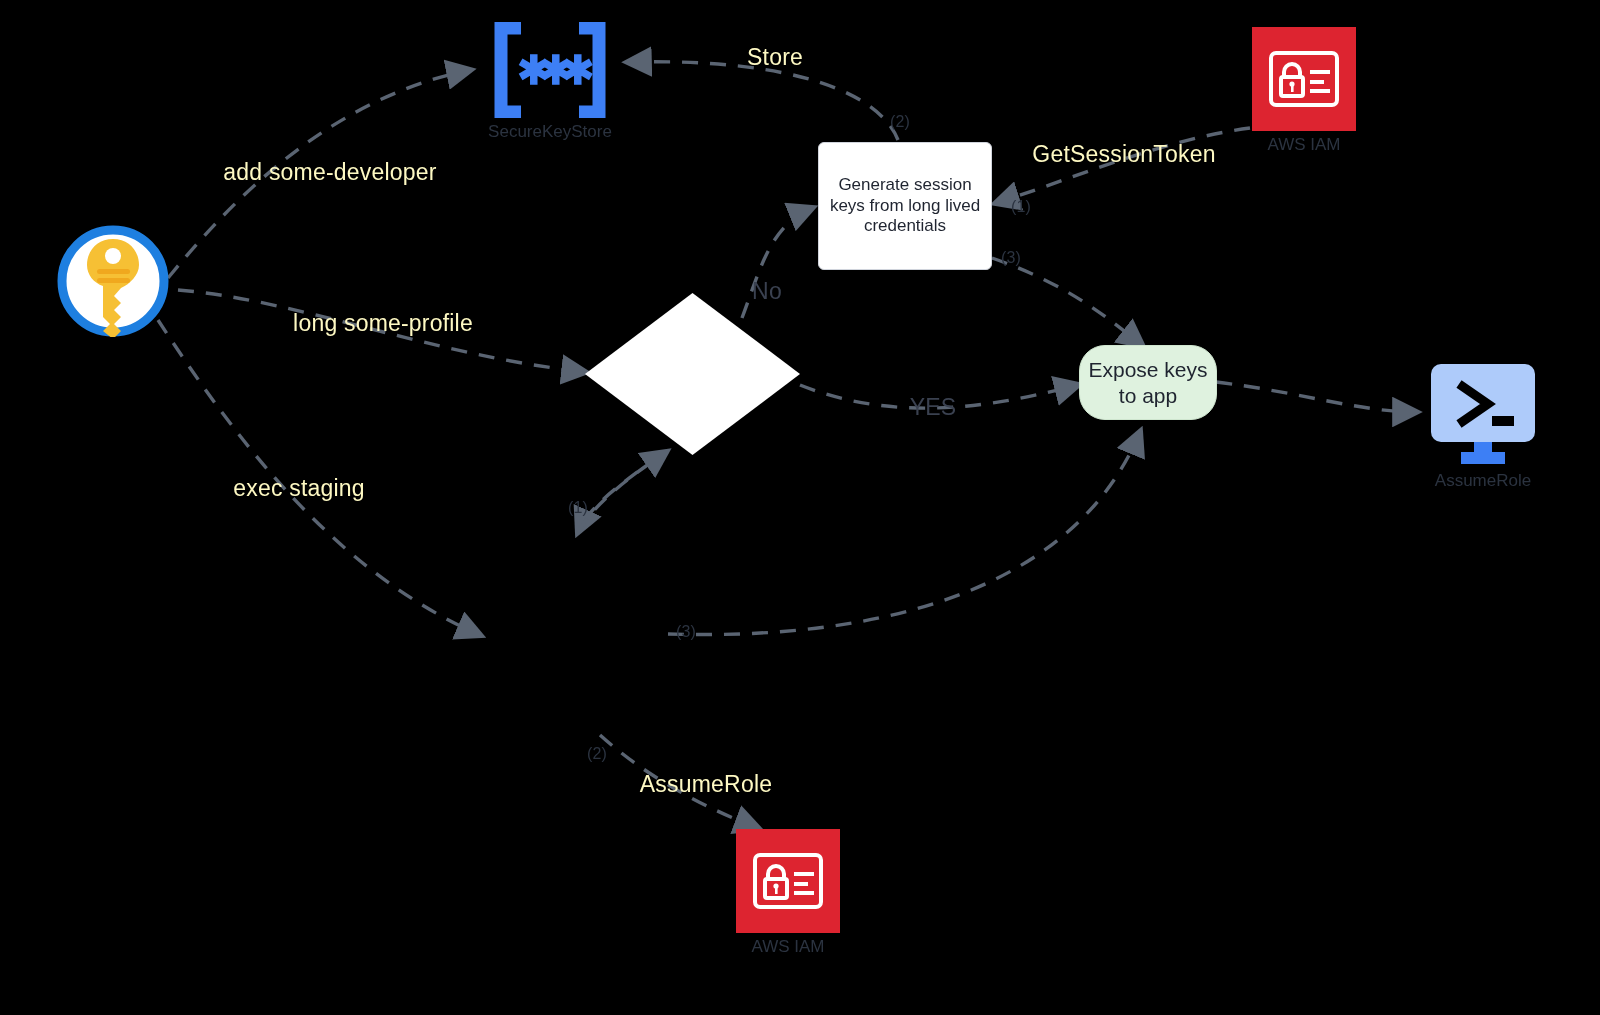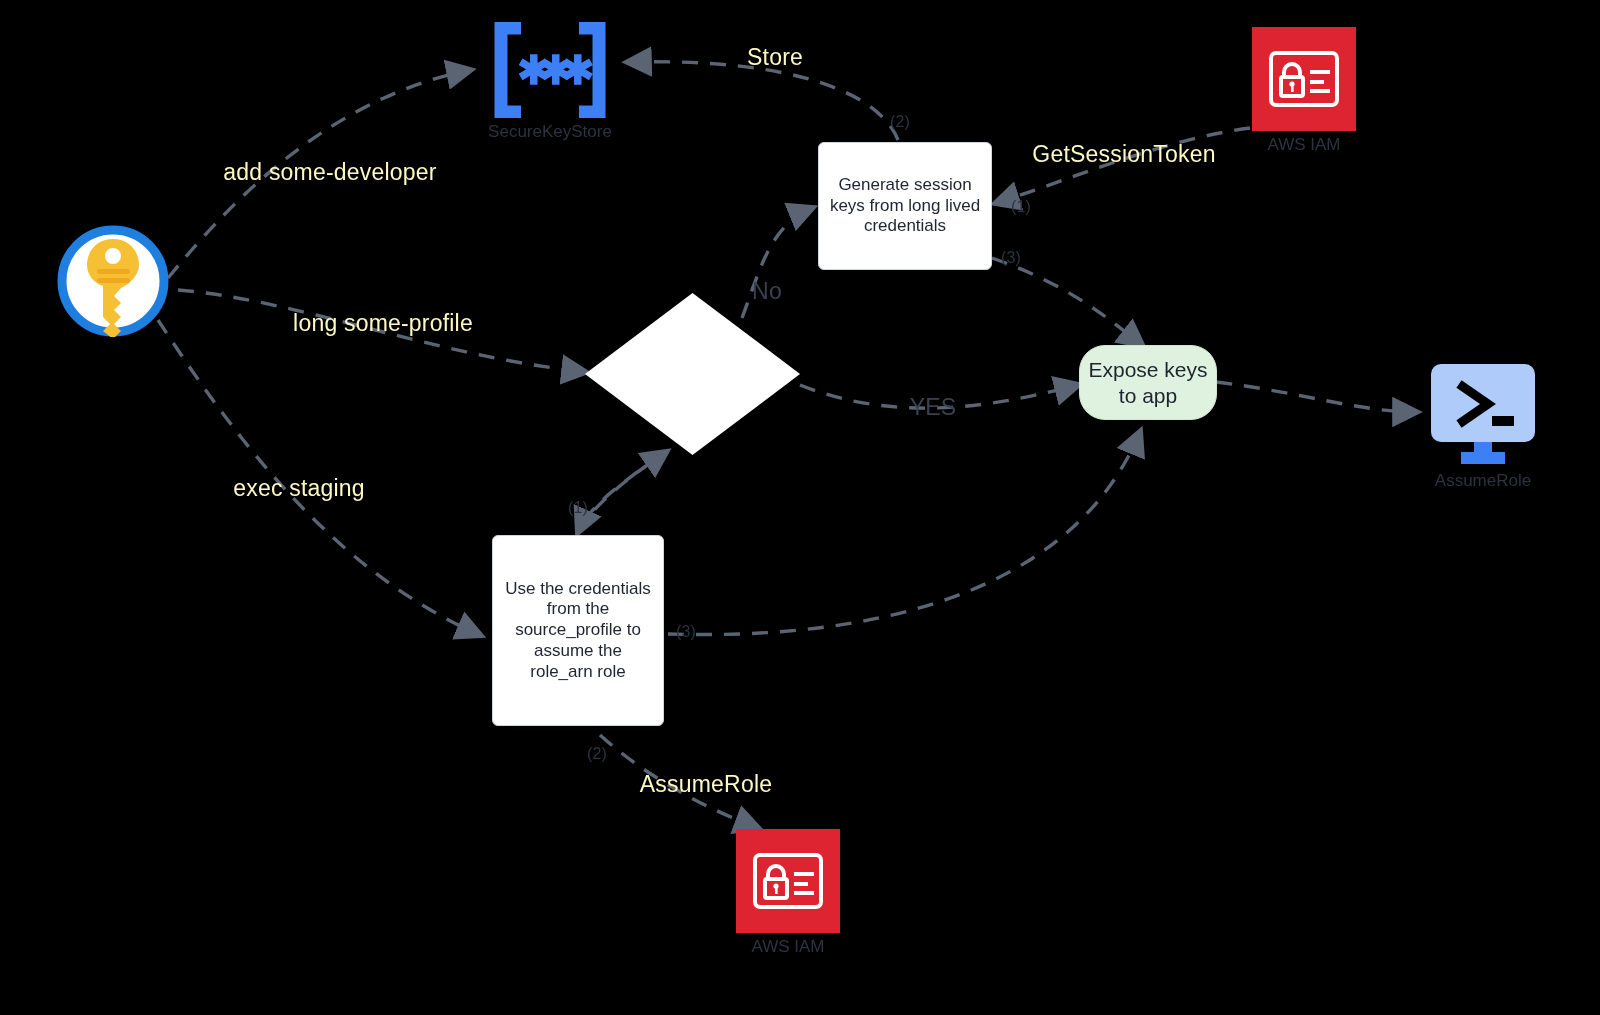--- a/index.html
+++ b/index.html
@@ -227,23 +227,20 @@
   </div>
 
   <div class="node proc-box" style="left:818px; top:142px; width:174px; height:128px;">
     <span>Generate session keys from long lived credentials</span>
   </div>
 
   <div class="node diamond-wrap" style="left:585px; top:293px; width:215px; height:162px;">
     <div class="diamond-shape"></div>
   </div>
 
-  <div class="node proc-box" style="left:492px; top:535px; width:172px; height:191px;">
-    <span>Use the credentials from the source_profile to assume the role_arn role</span>
-  </div>
 
   <div class="node pill" style="left:1079px; top:345px; width:138px; height:75px;">
     <span>Expose keys to app</span>
   </div>
 
   <div class="elabel" style="left:330px; top:172px;">add some-developer</div>
 
   <div class="elabel" style="left:383px; top:323px;">long some-profile</div>
 
   <div class="elabel" style="left:299px; top:488px;">exec staging</div>

